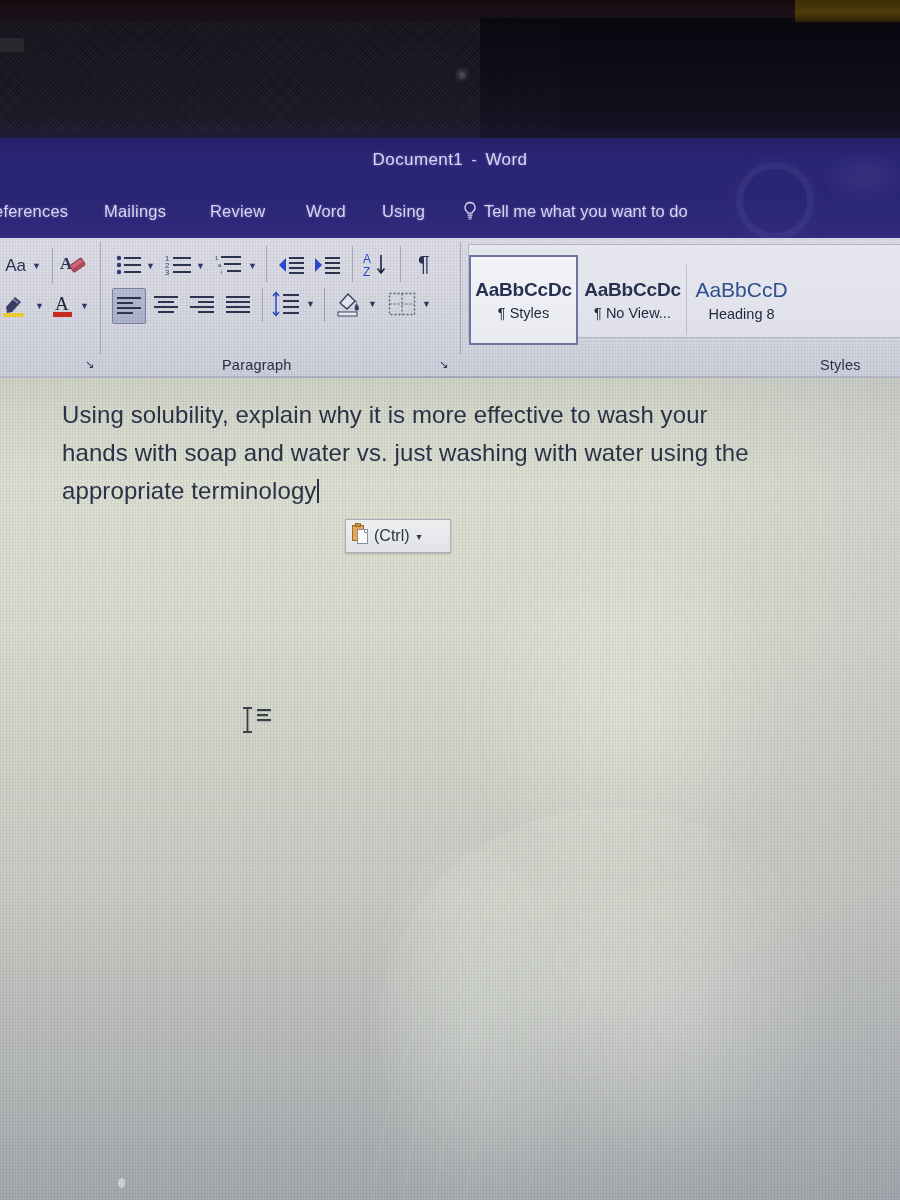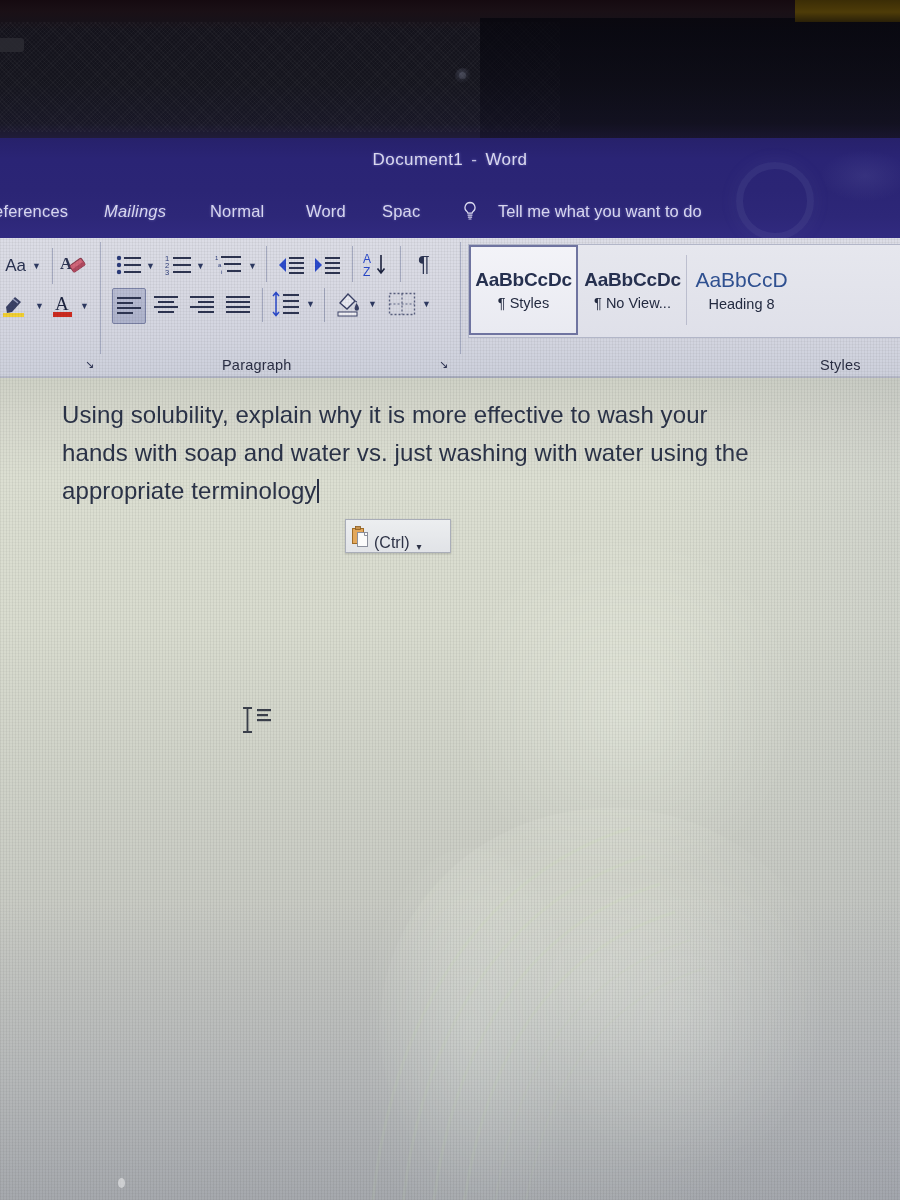--- a/index.html
+++ b/index.html
@@ -88,21 +88,21 @@
   .tab {
     position: absolute; top: 12px;
     color: #d7d6ef;
     font-size: 16.5px;
     letter-spacing: .2px;
     text-shadow: 0 0 3px rgba(170,170,240,.45);
     white-space: nowrap;
   }
   .tellme-wrap {
     position: absolute; top: 11px; left: 462px;
-    display: flex; align-items: center; gap: 20px;
+    display: flex; align-items: center; gap: 6px;
     white-space: nowrap;
   }
   .bulb {
     width: 16px; height: 20px; position: relative; flex: 0 0 auto;
   }
   .bulb svg { display: block; }
   .tellme-text {
     color: #d7d6ef; font-size: 16.5px;
     text-shadow: 0 0 3px rgba(170,170,240,.45);
   }
@@ -177,20 +177,21 @@
     background: linear-gradient(180deg,#e6e7ee,#dfe0e9);
     border: 1px solid #b2b6c8;
     display: flex;
   }
   .style-item {
     position: relative;
     width: 109px; height: 90px;
     display: flex; flex-direction: column;
     align-items: center; justify-content: center;
     gap: 2px;
+    margin-top: 10px;
   }
   .style-item.selected {
     border: 2px solid #6f74a0;
     background: linear-gradient(180deg,#f3f3f8,#e9eaf1);
     box-sizing: border-box;
   }
   .style-item .sep-line {
     position: absolute; right: 0; top: 10px; bottom: 10px; width: 1px;
     background: rgba(140,145,170,.45);
   }
@@ -290,21 +291,21 @@
     width: 2px; height: 24px;
     background: #2b3348;
     vertical-align: -4px;
     margin-left: 1px;
   }
 
   
   .paste-btn {
     position: absolute; left: 345px; top: 519px;
     height: 32px; min-width: 90px;
-    display: flex; align-items: flex-end; gap: 5px;
+    display: flex; align-items: center; gap: 5px;
     padding: 0 8px 0 6px;
     background: linear-gradient(180deg,#eceef0,#e1e3e7);
     border: 1px solid #a9adb8;
     box-shadow: 0 1px 2px rgba(0,0,0,.18);
   }
   .paste-label { color: #2d3246; font-size: 16px; }
   .paste-caret { color: #2d3246; font-size: 10px; margin-left: 2px; }
 
   
   .ibeam {
@@ -329,24 +330,24 @@
   <div class="titlebar">
     <div class="title-text">
       <span>Document1</span>
       <span class="title-sep">-</span>
       <span>Word</span>
     </div>
   </div>
 
   <div class="tabstrip">
     <div class="tab" style="left:-6px;">eferences</div>
-    <div class="tab" style="left:104px;font-style:italic;">Mailings</div>
-    <div class="tab" style="left:210px;">Normal</div>
+    <div class="tab" style="left:104px;">Mailings</div>
+    <div class="tab" style="left:210px;">Review</div>
     <div class="tab" style="left:306px;">Word</div>
-    <div class="tab" style="left:382px;">Spac</div>
+    <div class="tab" style="left:382px;">Using</div>
 
     <div class="tellme-wrap">
       <span class="bulb">
         <svg width="16" height="20" viewBox="0 0 16 20">
           <path d="M8 1.5a5 5 0 0 0-3.1 8.9c.6.5.9 1.1 1 1.8h4.2c.1-.7.4-1.3 1-1.8A5 5 0 0 0 8 1.5z" fill="none" stroke="#d9d8ef" stroke-width="1.3"></path>
           <path d="M6 14.1h4M6.4 16.2h3.2M7 18h2" stroke="#d9d8ef" stroke-width="1.2" stroke-linecap="round"></path>
         </svg>
       </span>
       <span class="tellme-text">Tell me what you want to do</span>
     </div>

